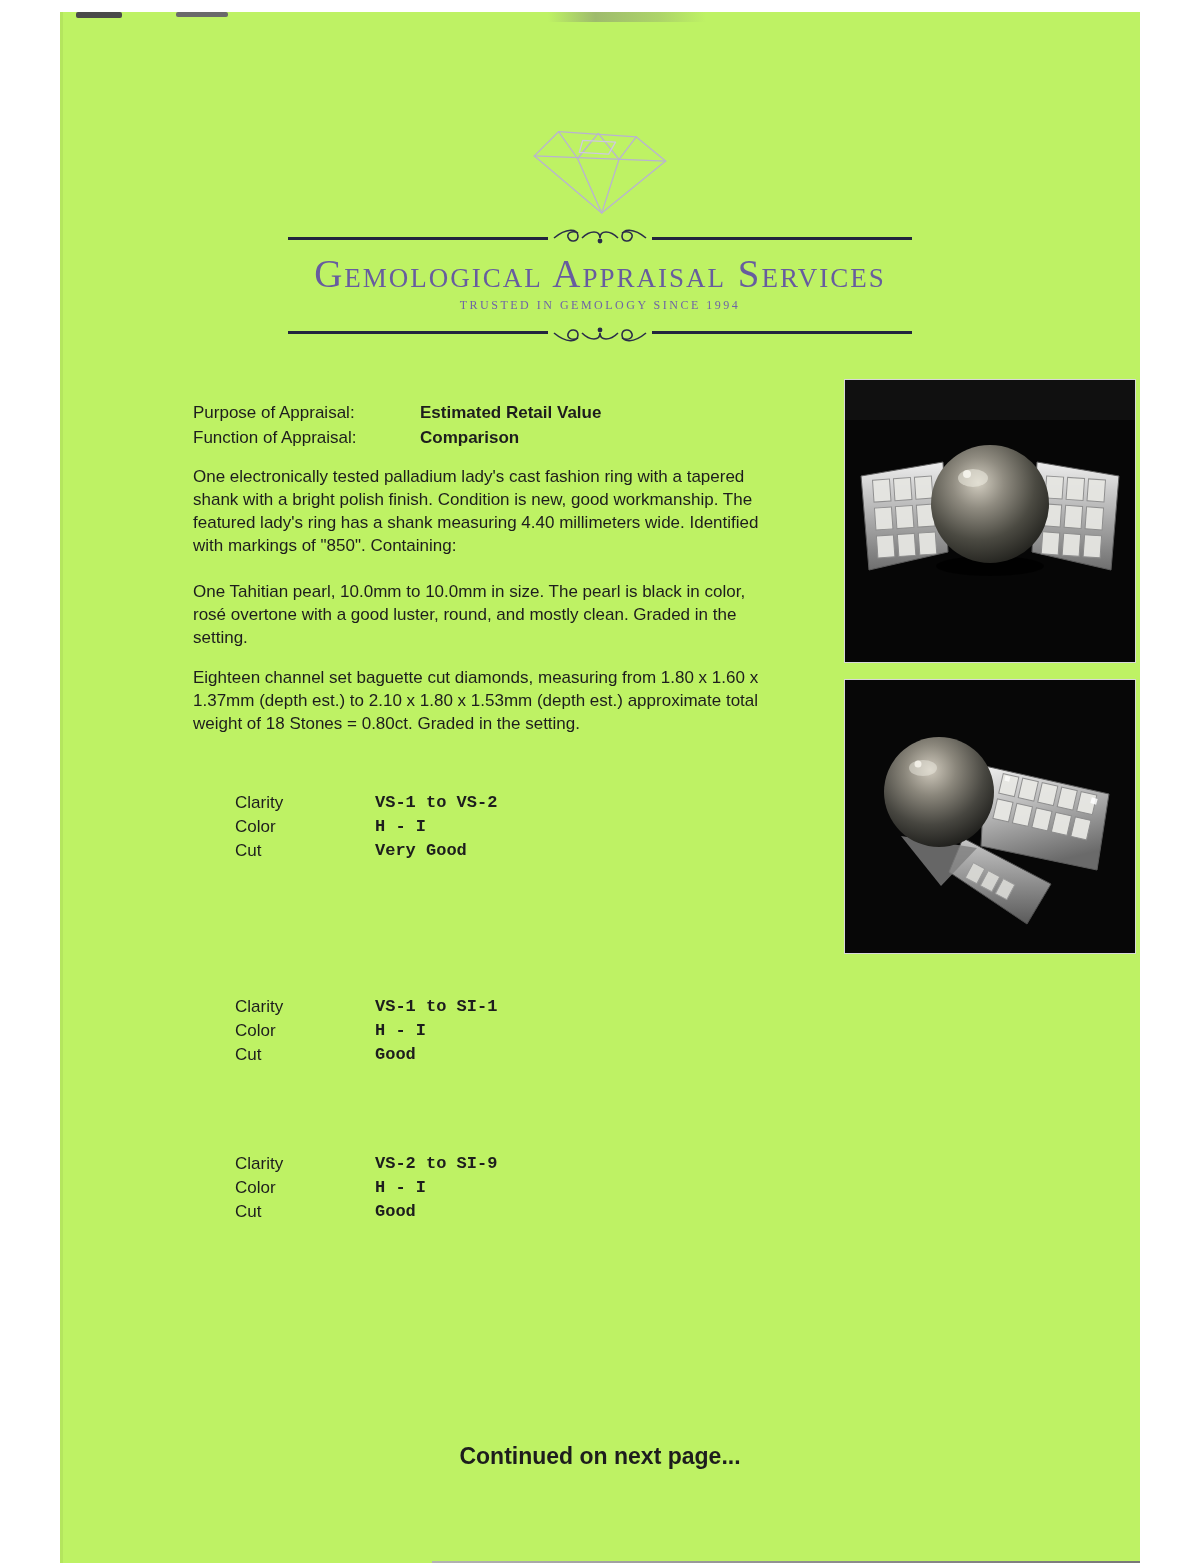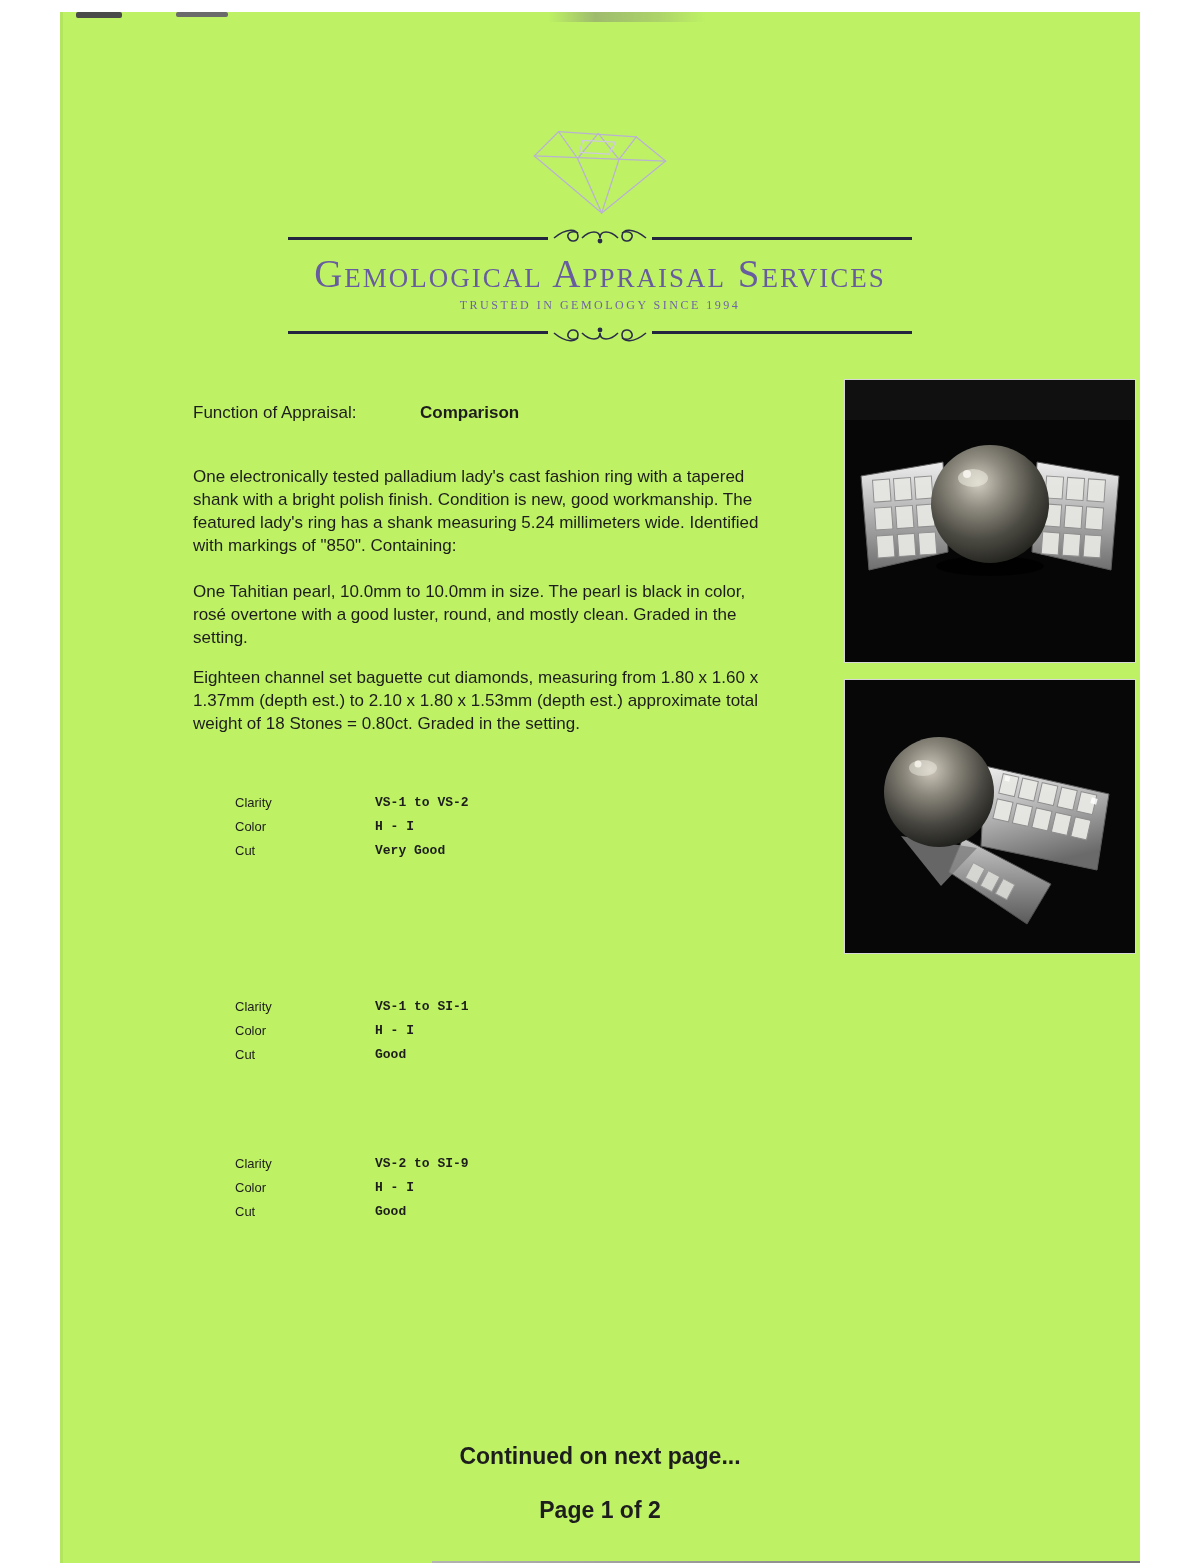--- a/index.html
+++ b/index.html
@@ -55,21 +55,21 @@
   .field-label { width: 227px; }
   .field-value { font-weight: bold; }
 
   .para { position: absolute; left: 133px; font-size: 17px; line-height: 23px; color: #1d1d1d; }
   .para.p1 { top: 453px; width: 584px; }
   .para.p2 { top: 568px; width: 584px; }
   .para.p3 { top: 654px; width: 600px; }
   .para.p4 { top: 860px; width: 600px; }
   .para.p5 { top: 1068px; width: 918px; }
 
-  .grade { position: absolute; left: 175px; font-size: 13px; line-height: 24px; }
+  .grade { position: absolute; left: 175px; font-size: 17px; line-height: 24px; }
   .grade.t1 { top: 779px; }
   .grade.t2 { top: 983px; }
   .grade.t3 { top: 1140px; }
   .grade-row { display: flex; }
   .grade-label { width: 140px; }
   .grade-value { font-weight: bold; font-family: Liberation Mono, monospace; }
 
   
   .photo { position: absolute; left: 785px; width: 290px; box-shadow: 0 0 0 1px #d8d8d8; }
   .photo.ph1 { top: 368px; height: 282px; }
@@ -132,26 +132,30 @@
           <path d="M30,12 C38,4 48,4 48,12 C48,4 58,4 66,12"></path>
           <circle cx="48" cy="15" r="2.4" fill="#2a2d49" stroke="none"></circle>
         </g>
       </svg>
       <span class="line"></span>
     </div>
   </header>
 
   <section class="fields">
     <div class="field-row">
+      <span class="field-label">Purpose of Appraisal:</span>
+      <span class="field-value">Estimated Retail Value</span>
+    </div>
+    <div class="field-row">
       <span class="field-label">Function of Appraisal:</span>
       <span class="field-value">Comparison</span>
     </div>
   </section>
 
-  <p class="para p1">One electronically tested palladium lady's cast fashion ring with a tapered shank with a bright polish finish. Condition is new, good workmanship. The featured lady's ring has a shank measuring 5.24 millimeters wide. Identified with markings of "850".  Containing:</p>
+  <p class="para p1">One electronically tested palladium lady's cast fashion ring with a tapered shank with a bright polish finish. Condition is new, good workmanship. The featured lady's ring has a shank measuring 4.40 millimeters wide. Identified with markings of "850".  Containing:</p>
   <p class="para p2">One Tahitian pearl, 10.0mm to 10.0mm in size. The pearl is black in color, rosé overtone with a good luster, round, and mostly clean. Graded in the setting.</p>
   <p class="para p3">Eighteen channel set baguette cut diamonds, measuring from 1.80 x 1.60 x 1.37mm  (depth est.) to  2.10 x 1.80 x 1.53mm (depth est.) approximate total weight of 18 Stones = 0.80ct. Graded in the setting.</p>
 
   <section class="grade t1">
     <div class="grade-row">
       <span class="grade-label">Clarity</span>
       <span class="grade-value">VS-1 to VS-2</span>
     </div>
     <div class="grade-row">
       <span class="grade-label">Color</span>
@@ -296,15 +300,14 @@
       <circle cx="94" cy="112" r="55" fill="url(#pearlB)"></circle>
       <ellipse cx="78" cy="88" rx="14" ry="8" fill="#ece9df" opacity="0.5"></ellipse>
       <circle cx="73" cy="84" r="3.5" fill="#faf8f0" opacity="0.8"></circle>
 
       <rect x="246" y="118" width="6" height="6" fill="#ffffff" opacity="0.85" transform="rotate(15 249 121)"></rect>
       <rect x="160" y="96" width="5" height="5" fill="#ffffff" opacity="0.7" transform="rotate(15 162 98)"></rect>
     </svg>
   </figure>
 
   <div class="footer-line continued">Continued on next page...</div>
-  <div class="footer-line pagenum">Page 1 of 2</div>
 
 </div>
 
 </body></html>

